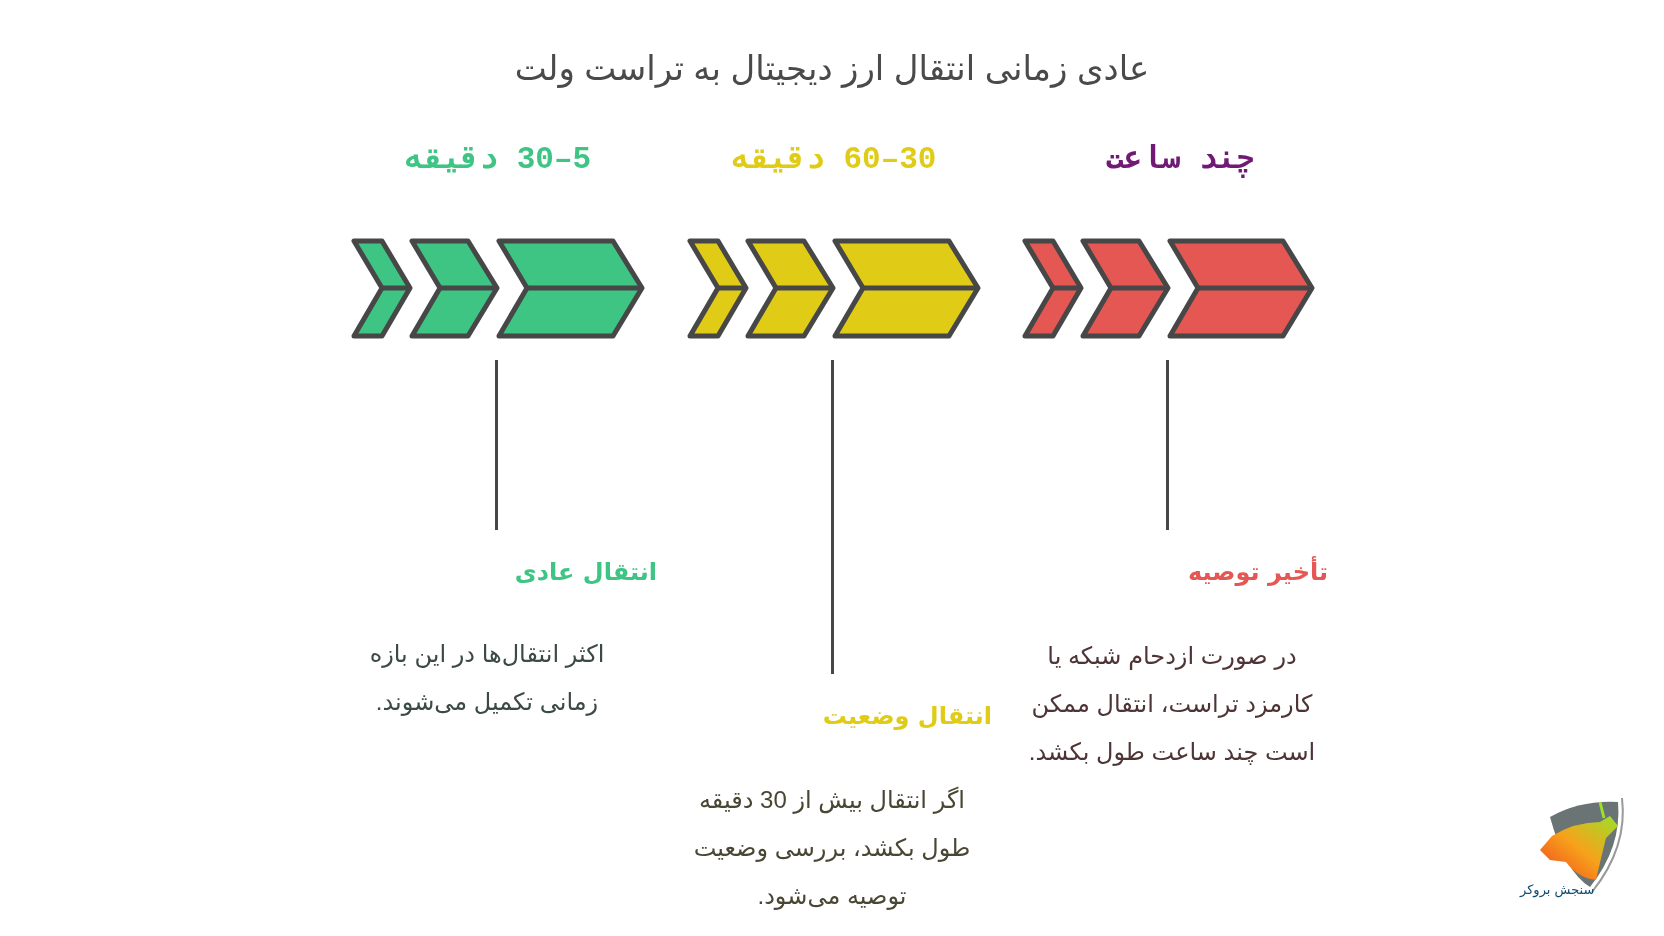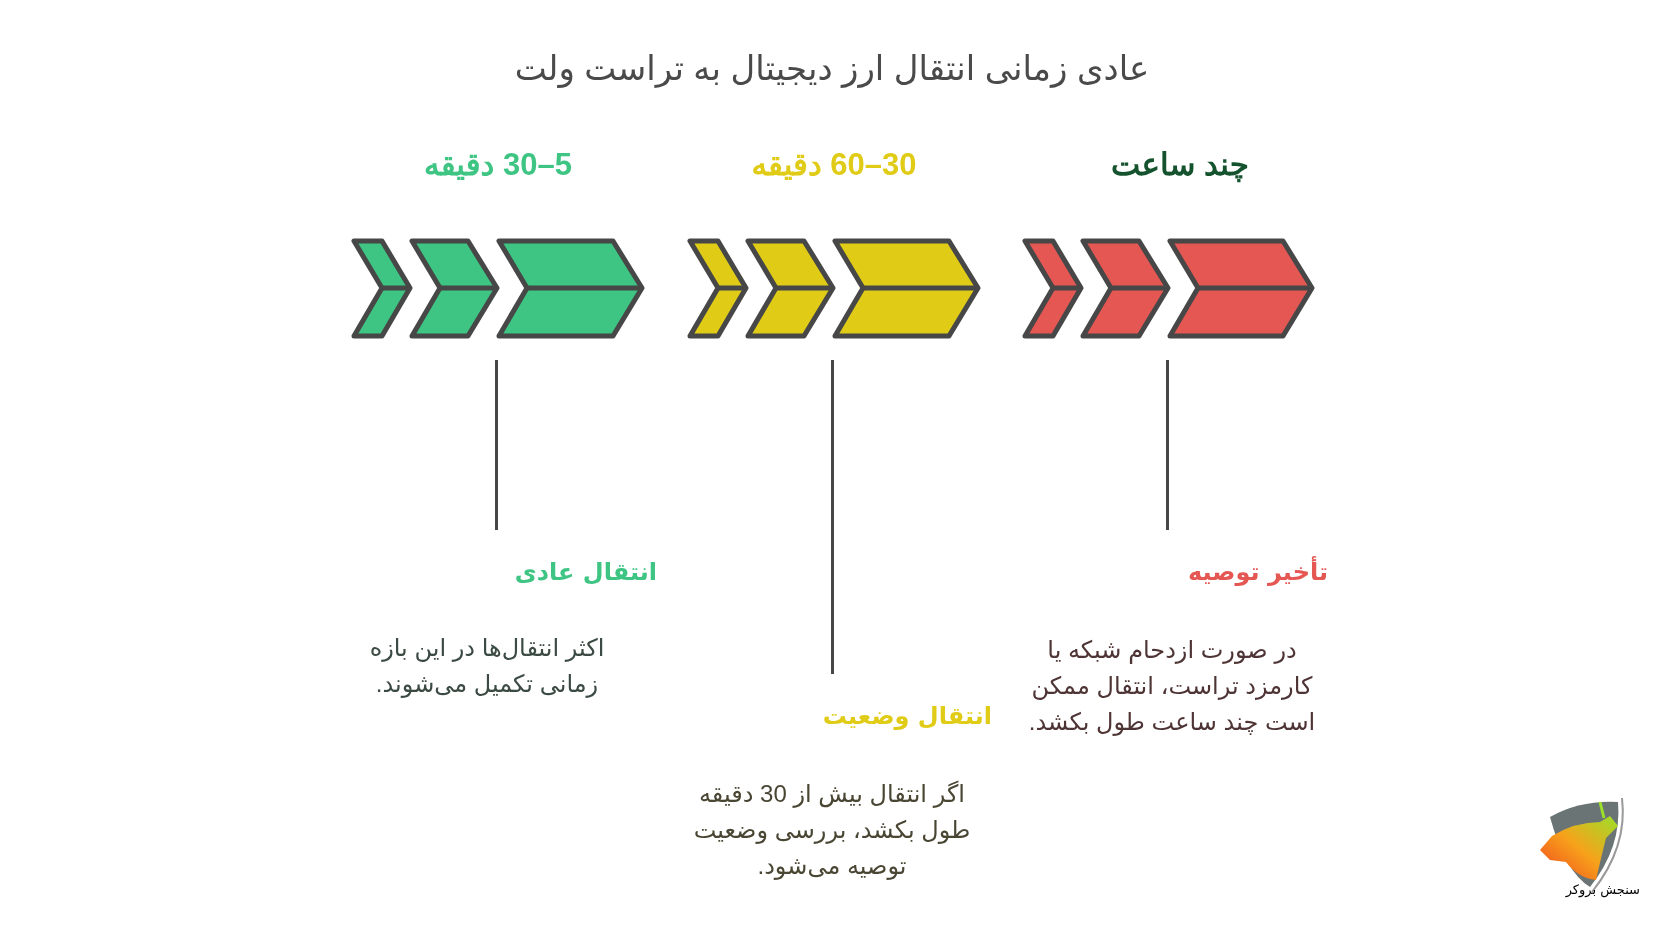--- a/index.html
+++ b/index.html
@@ -1,42 +1,42 @@
 <!DOCTYPE html>
 <html><head>
 <meta charset="utf-8">
 <style>
   html, body { margin:0; padding:0; background:#ffffff; }
   body { width:1664px; height:936px; position:relative; overflow:hidden;
          font-family:"DejaVu Sans", "Liberation Sans", sans-serif; }
   .title { position:absolute; left:0; width:1664px; top:48px; text-align:center;
            font-family:"Liberation Sans", "DejaVu Sans", sans-serif;
            font-size:34px; color:#4a4a4a; direction:rtl; }
-  .range { position:absolute; top:146px; width:300px; text-align:center;
-           font-family:Liberation Sans, sans-serif; font-weight:bold;
+  .range { position:absolute; top:139px; width:300px; text-align:center;
+           font-family:Liberation Mono, monospace; font-weight:bold;
            font-size:31px; direction:rtl; }
   .chev { position:absolute; left:0; top:0; }
   .vline { position:absolute; width:3px; background:#474747; }
   .heading { position:absolute; width:320px; text-align:right; direction:rtl;
              font-family:"DejaVu Sans", sans-serif; font-weight:bold; font-size:24px; }
   .desc { position:absolute; width:320px; text-align:center; direction:rtl;
           font-family:"Liberation Sans", "DejaVu Sans", sans-serif;
-          font-size:24px; line-height:36px; }
+          font-size:24px; line-height:48px; }
   .logo { position:absolute; left:1530px; top:792px; width:100px; height:110px; }
-  .logo-text { position:absolute; left:1520px; top:882px; width:120px; text-align:right;
-               font-family:"DejaVu Sans", sans-serif; font-size:13px; color:#000000; direction:rtl; }
+  .logo-text { position:absolute; left:1520px; top:882px; width:120px; text-align:left;
+               font-family:"DejaVu Sans", sans-serif; font-size:13px; color:#0c4a6e; direction:rtl; }
 </style>
 </head>
 <body>
 
 <div class="title">عادی زمانی انتقال ارز دیجیتال به تراست ولت</div>
 
 <div class="range" style="left:348px; color:#3ec483;">5–30 دقیقه</div>
 <div class="range" style="left:684px; color:#e0cc17;">30–60 دقیقه</div>
-<div class="range" style="left:1030px; color:#14532d;">چند ساعت</div>
+<div class="range" style="left:1030px; color:#701a75;">چند ساعت</div>
 
 <svg class="chev" width="1664" height="936">
   <g stroke="#474747" stroke-width="5" stroke-linejoin="round">
 
     <g fill="#3ec483">
       <polygon points="354,241 382,241 410,288 382,336 354,336 382,288"></polygon>
       <polygon points="412,241 468,241 497,288 468,336 412,336 440,288"></polygon>
       <polygon points="499,241 613,241 642,288 613,336 499,336 527,288"></polygon>
       <line x1="382" y1="288" x2="410" y2="288"></line>
       <line x1="440" y1="288" x2="497" y2="288"></line>

